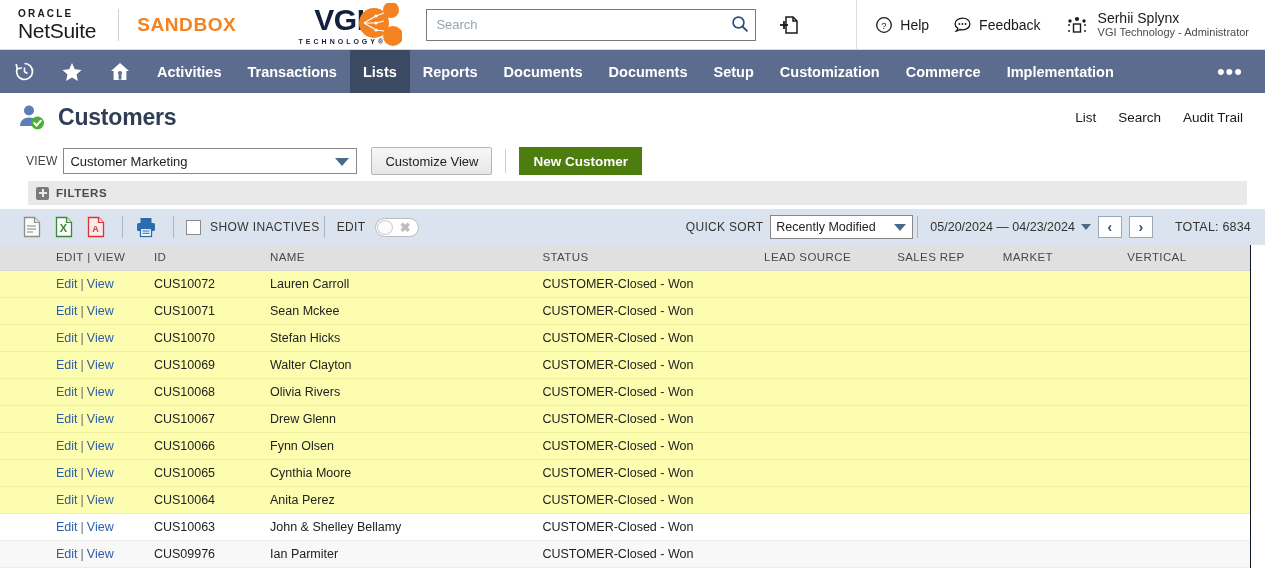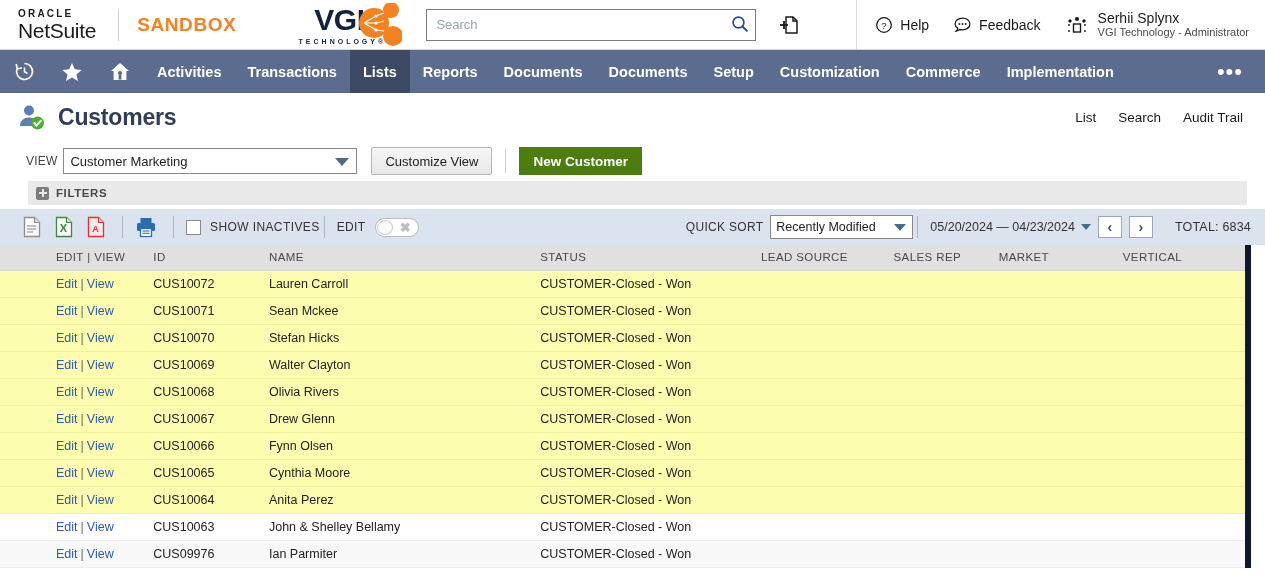--- a/index.html
+++ b/index.html
@@ -299,21 +299,21 @@
     width: 24px; height: 22px; border: 1px solid #9aa7ba;
     background: #fff; display: flex; align-items: center; justify-content: center;
     cursor: pointer; margin-left: 7px;
     color: #2b4f7e; font-size: 14px; font-weight: 700;
   }
   .total-label { font-size: 12.5px; color: #333; margin-left: 22px; letter-spacing: 0.2px; }
 
   
   .table-wrap {
     margin: 0 14px 0 0;
-    border-right: 6px solid #0f172a;
+    border-right: 1px solid #0f172a;
   }
   table.grid { width: 100%; border-collapse: collapse; table-layout: fixed; }
   table.grid th {
     background: #e0e0e0;
     height: 25px;
     font-size: 11.5px;
     font-weight: 400;
     color: #4d4450;
     text-align: left;
     letter-spacing: 0.4px;

